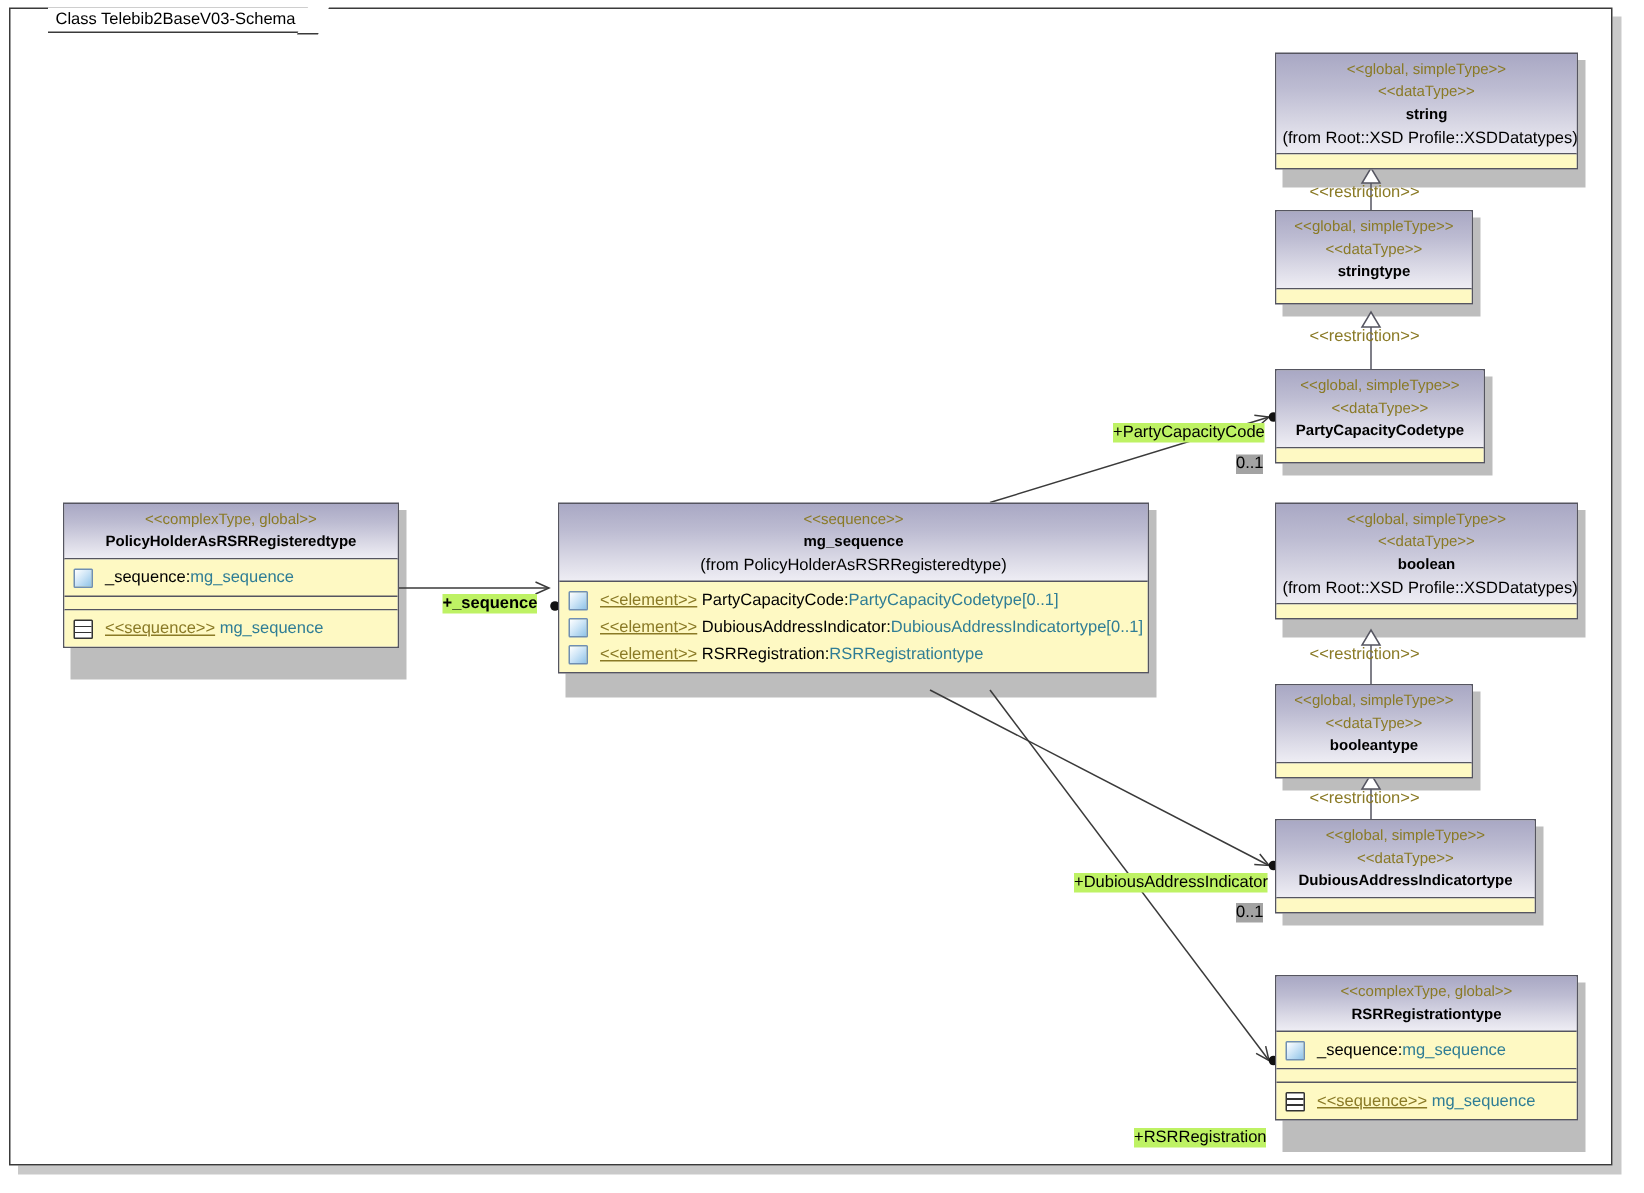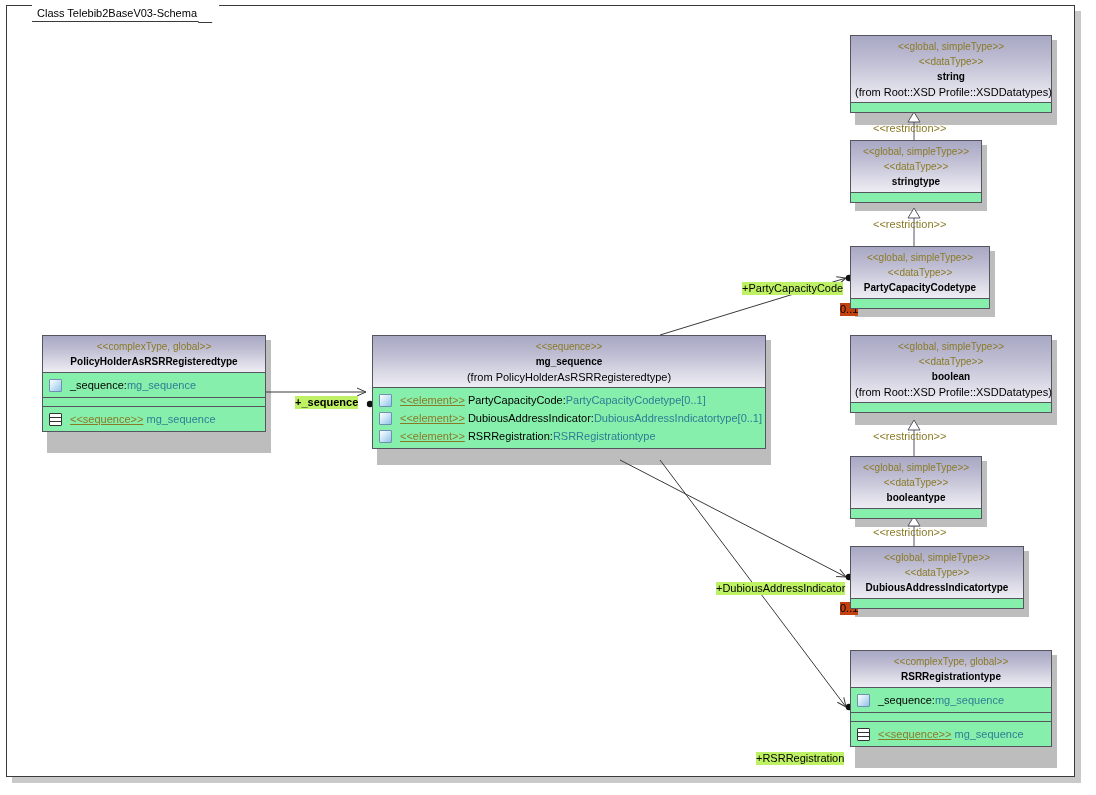--- a/index.html
+++ b/index.html
@@ -100,21 +100,21 @@
   }
   .fromtxt {
     font-size: 11px;
     color: #000000;
     line-height: 15px;
     white-space: nowrap;
   }
   .compartment {
     border-bottom: 1px solid #555560;
     padding: 3px 0 3px 0;
-    background: #86efac;
+    background: #fef9c3;
   }
   .compartment:last-child { border-bottom: none; }
   .compartment.empty { height: 9px; padding: 0; }
   .feat {
     display: flex;
     align-items: center;
     padding: 1px 4px 1px 6px;
     font-size: 11px;
     line-height: 16px;
     white-space: nowrap;
@@ -163,24 +163,23 @@
     color: #8a7a26;
     background: transparent;
     white-space: nowrap;
     line-height: 13px;
   }
   .mlabel {
     position: absolute;
     z-index: 3;
     font-size: 11px;
     color: #000000;
-    background: #c2410c;
+    background: #a3a3a3;
     white-space: nowrap;
     line-height: 13px;
-    margin-left: 16px;
   }
 </style>
 </head>
 <body>
 
 <div id="canvas">
 
   <div class="frame-shadow"></div>
   <div class="frame"></div>
   <div class="frame-tab">Class Telebib2BaseV03-Schema</div>

